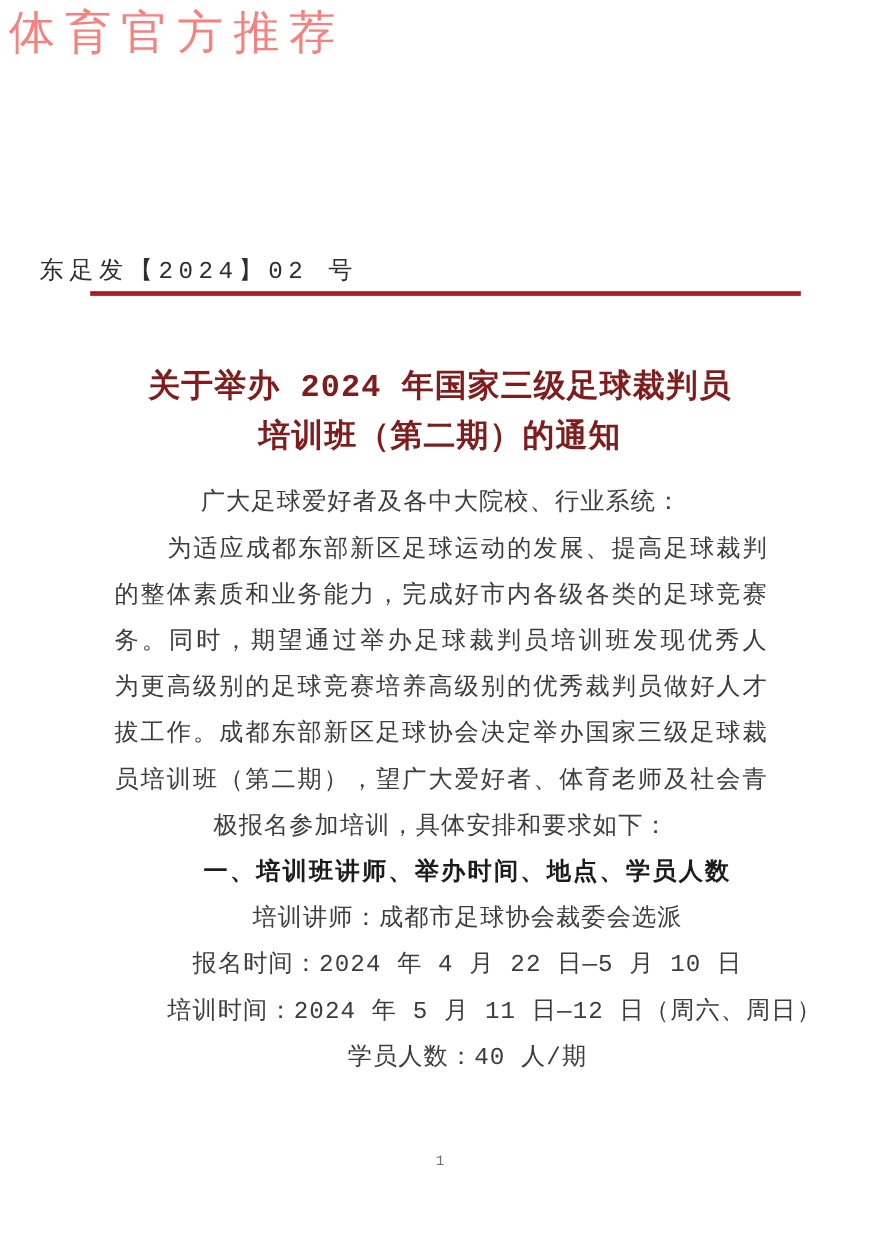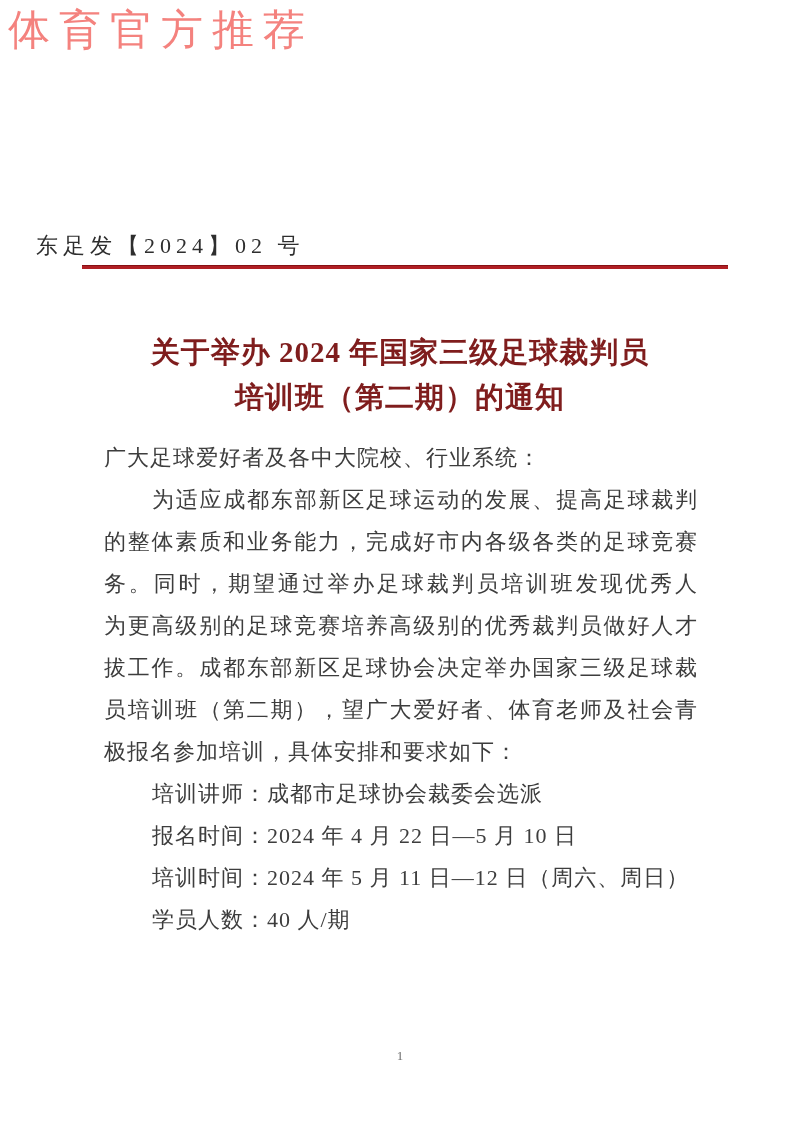--- a/index.html
+++ b/index.html
@@ -1,15 +1,15 @@
 <!DOCTYPE html>
 <html><head>
 <meta charset="utf-8">
 <style>
-  * { margin: 0; padding: 0; box-sizing: border-box; }
+  * { margin: 0; padding: 0; box-sizing: border-box; font-family: Liberation Mono, monospace; }
   html, body { background: #ffffff; }
   body {
     width: 800px;
     height: 1131px;
     position: relative;
     font-family: "Liberation Serif", "DejaVu Serif", serif;
     overflow: hidden;
   }
   .page {
     position: absolute;
@@ -88,21 +88,21 @@
     left: 104px;
     width: 594px;
     font-size: 22px;
     color: #3d3d3d;
     letter-spacing: 1px;
   }
   .line {
     height: 42px;
     line-height: 42px;
     white-space: nowrap;
-    text-align: left;
+    text-align: center;
   }
   .line.fill {
     white-space: normal;
     text-align: justify;
     text-align-last: justify;
     overflow: hidden;
   }
   .line.indent { text-indent: 48px; }
   .line.item { padding-left: 48px; }
   .line.heading {
@@ -144,20 +144,21 @@
     <div class="line">广大足球爱好者及各中大院校、行业系统：</div>
 
     <div class="line fill indent">为适应成都东部新区足球运动的发展、提高足球裁判员</div>
     <div class="line fill">的整体素质和业务能力，完成好市内各级各类的足球竞赛任</div>
     <div class="line fill">务。同时，期望通过举办足球裁判员培训班发现优秀人才，</div>
     <div class="line fill">为更高级别的足球竞赛培养高级别的优秀裁判员做好人才选</div>
     <div class="line fill">拔工作。成都东部新区足球协会决定举办国家三级足球裁判</div>
     <div class="line fill">员培训班（第二期），望广大爱好者、体育老师及社会青年积</div>
     <div class="line">极报名参加培训，具体安排和要求如下：</div>
 
+    <div class="line heading">一、培训班讲师、举办时间、地点、学员人数</div>
 
     <div class="line item">培训讲师：成都市足球协会裁委会选派</div>
     <div class="line item">报名时间：2024 年 4 月 22 日—5 月 10 日</div>
     <div class="line item">培训时间：2024 年 5 月 11 日—12 日（周六、周日）</div>
     <div class="line item">学员人数：40 人/期</div>
   </div>
 
   <div class="page-number">1</div>
 
 </div>

